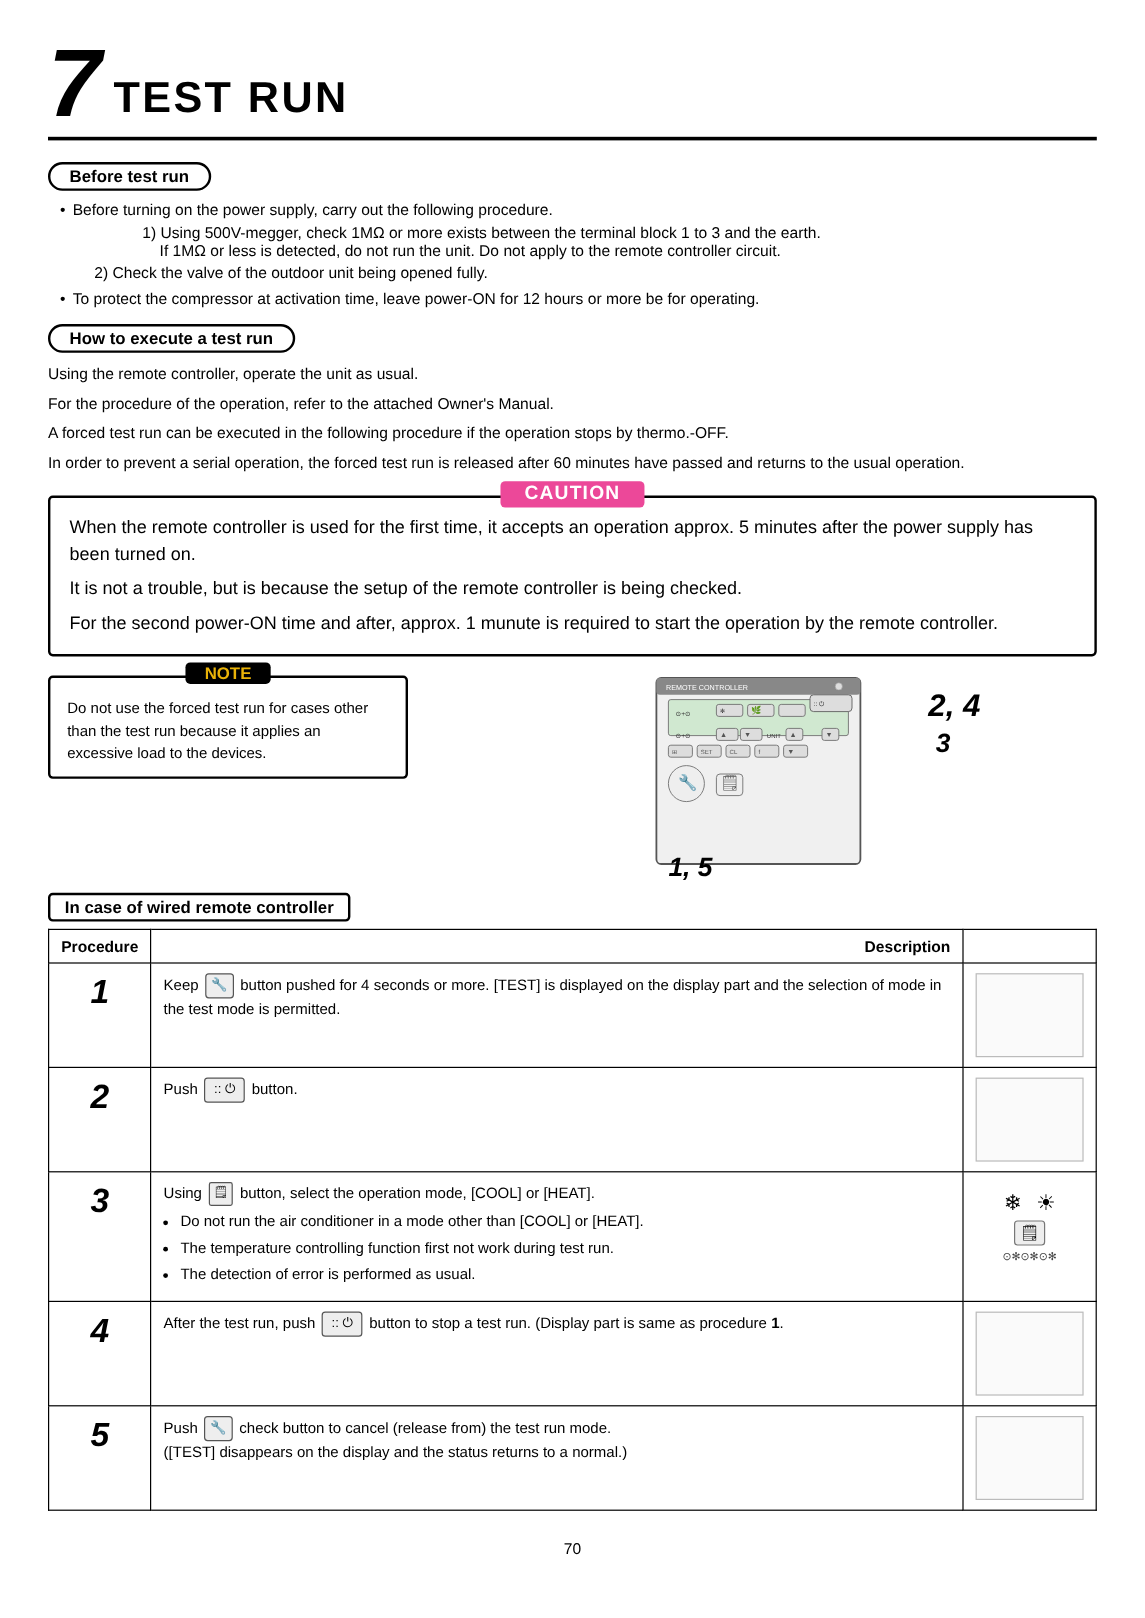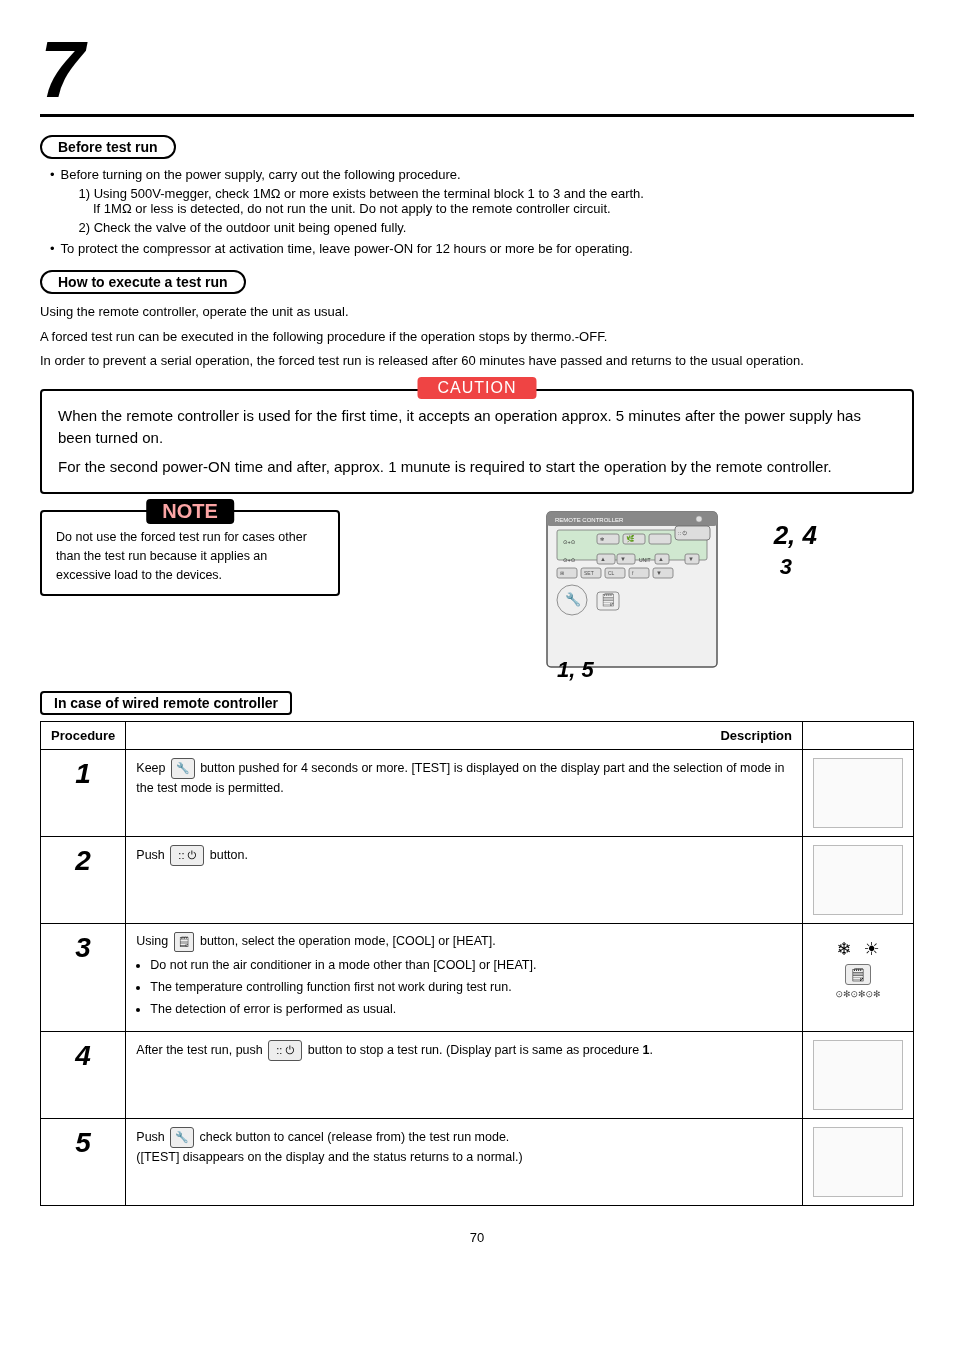--- a/index.html
+++ b/index.html
@@ -70,23 +70,23 @@
       border-radius: 4px;
       padding: 14px 16px 14px 16px;
       margin-bottom: 16px;
       position: relative;
     }
     .caution-title {
       position: absolute;
       top: -14px;
       left: 50%;
       transform: translateX(-50%);
-      background: #ef4444;
+      background: #ec4899;
       color: #fff;
-      font-weight: normal;
+      font-weight: bold;
       font-size: 16px;
       padding: 2px 20px;
       border-radius: 4px;
       letter-spacing: 1px;
     }
     .caution-box p {
       margin-bottom: 6px;
       line-height: 1.5;
       font-size: 15px;
     }
@@ -104,23 +104,23 @@
       position: relative;
       width: 300px;
       flex-shrink: 0;
     }
     .note-title {
       position: absolute;
       top: -13px;
       left: 50%;
       transform: translateX(-50%);
       background: #000;
-      color: #fca5a5;
-      font-weight: bold;
-      font-size: 20px;
+      color: #eab308;
+      font-weight: bold;
+      font-size: 14px;
       padding: 1px 16px;
       border-radius: 4px;
     }
     .note-box p {
       margin-top: 6px;
       font-size: 12.5px;
       line-height: 1.5;
     }
     .diagram-area {
       flex: 1;
@@ -212,52 +212,55 @@
       justify-content: center;
     }
   </style>
 </head>
 <body>
 
 <div>
 
   <div class="page-header">
     <span class="chapter-number">7</span>
+    <span class="chapter-title">TEST RUN</span>
   </div>
 
   <div class="bullet-section">
     <div class="section-header">Before test run</div>
     <ul>
       <li>
         <span class="bullet-dot">•</span>
         <div>
           <span>Before turning on the power supply, carry out the following procedure.</span>
           <div class="sub-list">
-            <div style="margin-bottom:4px;">1)  Using 500V-megger, check 1MΩ or more exists between the terminal block 1 to 3 and the earth.<br>&nbsp;&nbsp;&nbsp;&nbsp;If 1MΩ or less is detected, do not run the unit.  Do not apply to the remote controller circuit.</div>
+            <div style="margin-bottom:4px;margin-left:40px;">1)  Using 500V-megger, check 1MΩ or more exists between the terminal block 1 to 3 and the earth.<br>&nbsp;&nbsp;&nbsp;&nbsp;If 1MΩ or less is detected, do not run the unit.  Do not apply to the remote controller circuit.</div>
             <div>2)  Check the valve of the outdoor unit being opened fully.</div>
           </div>
         </div>
       </li>
       <li style="margin-top:6px;">
         <span class="bullet-dot">•</span>
         <span>To protect the compressor at activation time, leave power-ON for 12 hours or more be for operating.</span>
       </li>
     </ul>
   </div>
 
   <div class="test-run-section">
     <div class="section-header">How to execute a test run</div>
     <p>Using the remote controller, operate the unit as usual.</p>
+    <p>For the procedure of the operation, refer to the attached Owner's Manual.</p>
     <p>A forced test run can be executed in the following procedure if the operation stops by thermo.-OFF.</p>
     <p>In order to prevent a serial operation, the forced test run is released after 60 minutes have passed and returns to the usual operation.</p>
   </div>
 
   <div class="caution-box" style="margin-top:18px;">
     <div class="caution-title">CAUTION</div>
     <p>When the remote controller is used for the first time, it accepts an operation approx. 5 minutes after the power supply has been turned on.</p>
+    <p>It is not a trouble, but is because the setup of the remote controller is being checked.</p>
     <p>For the second power-ON time and after, approx. 1 munute is required to start the operation by the remote controller.</p>
   </div>
 
   <div class="note-and-diagram">
     <div class="note-box">
       <div class="note-title">NOTE</div>
       <p>Do not use the forced test run for cases other than the test run because it applies an excessive load to the devices.</p>
     </div>
     <div class="diagram-area">
 

